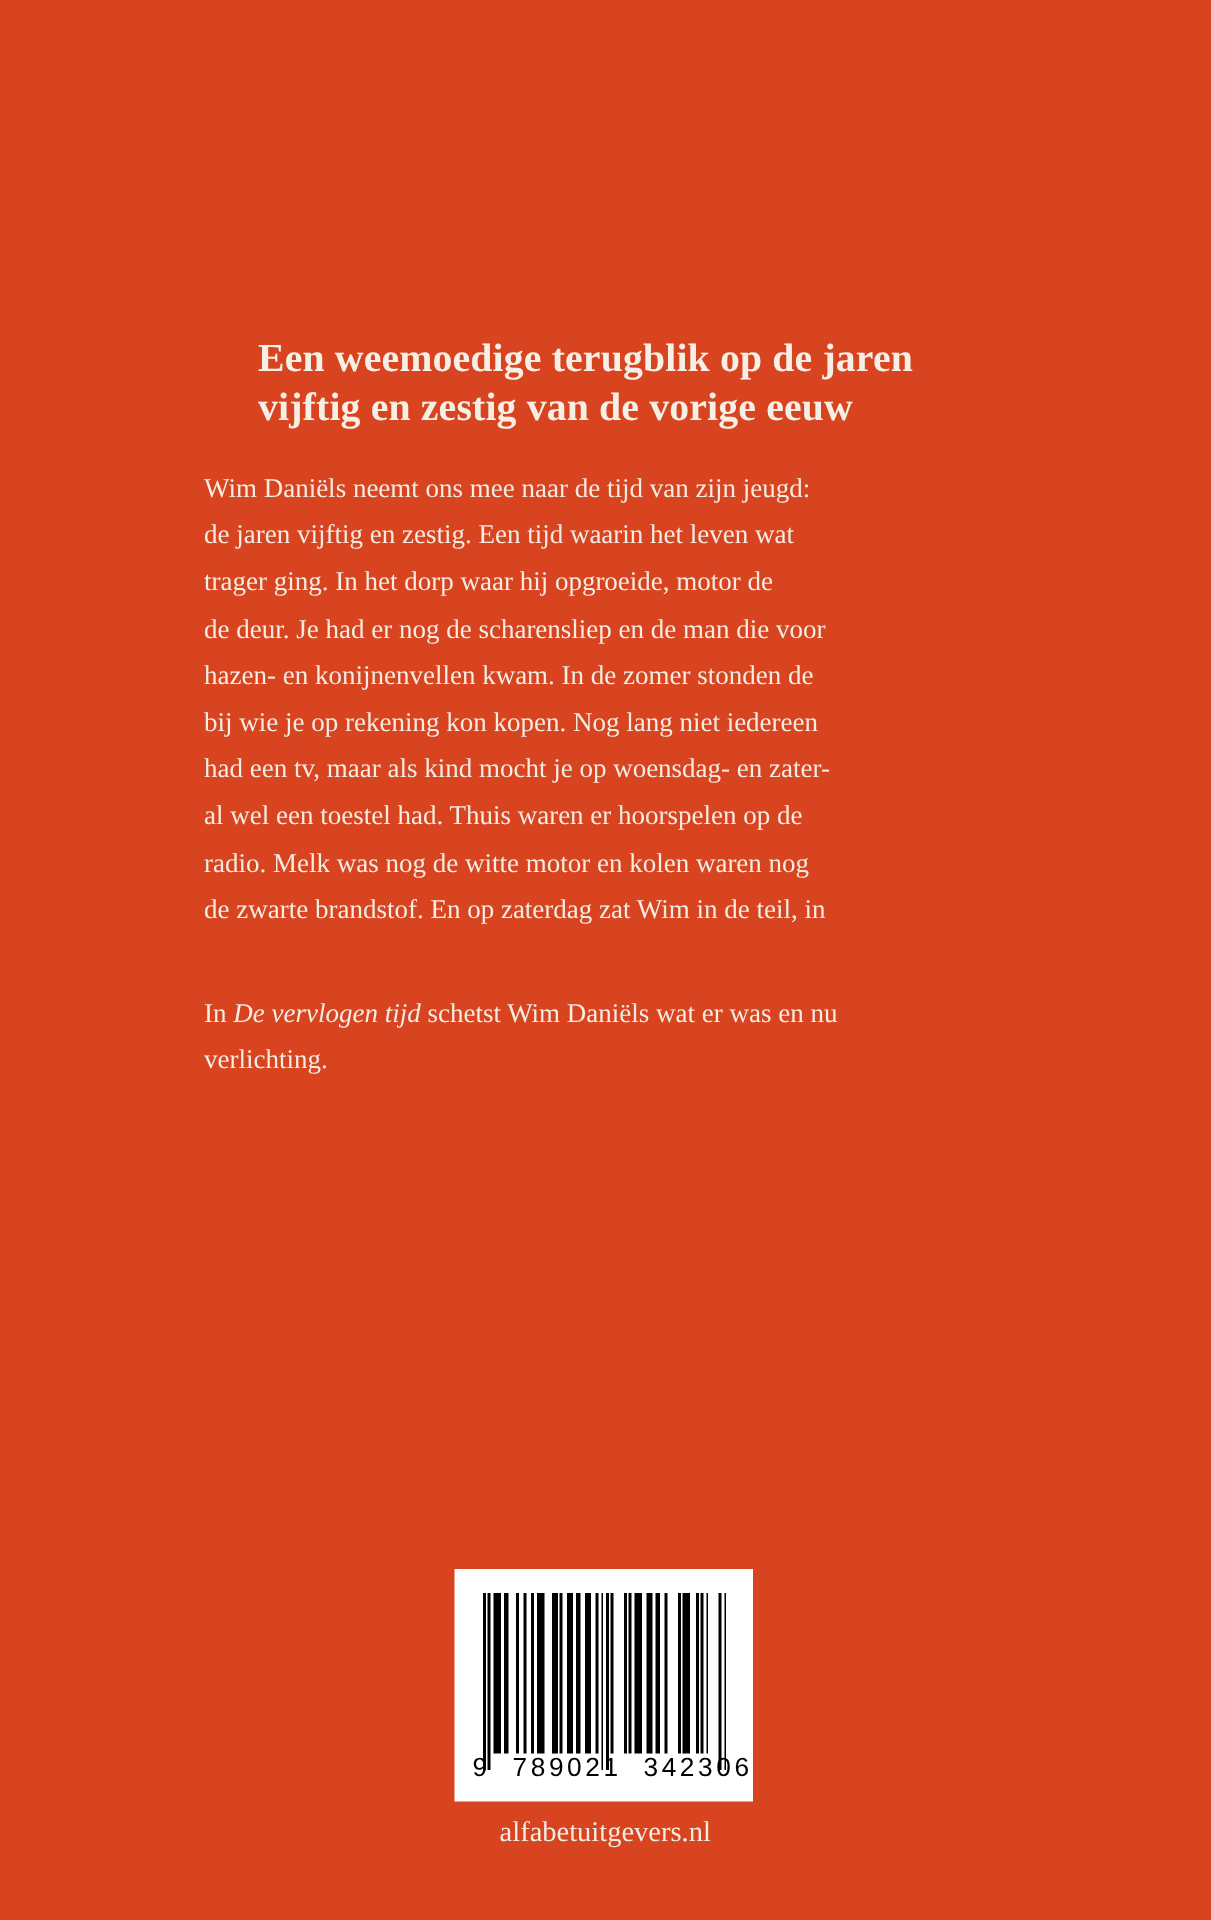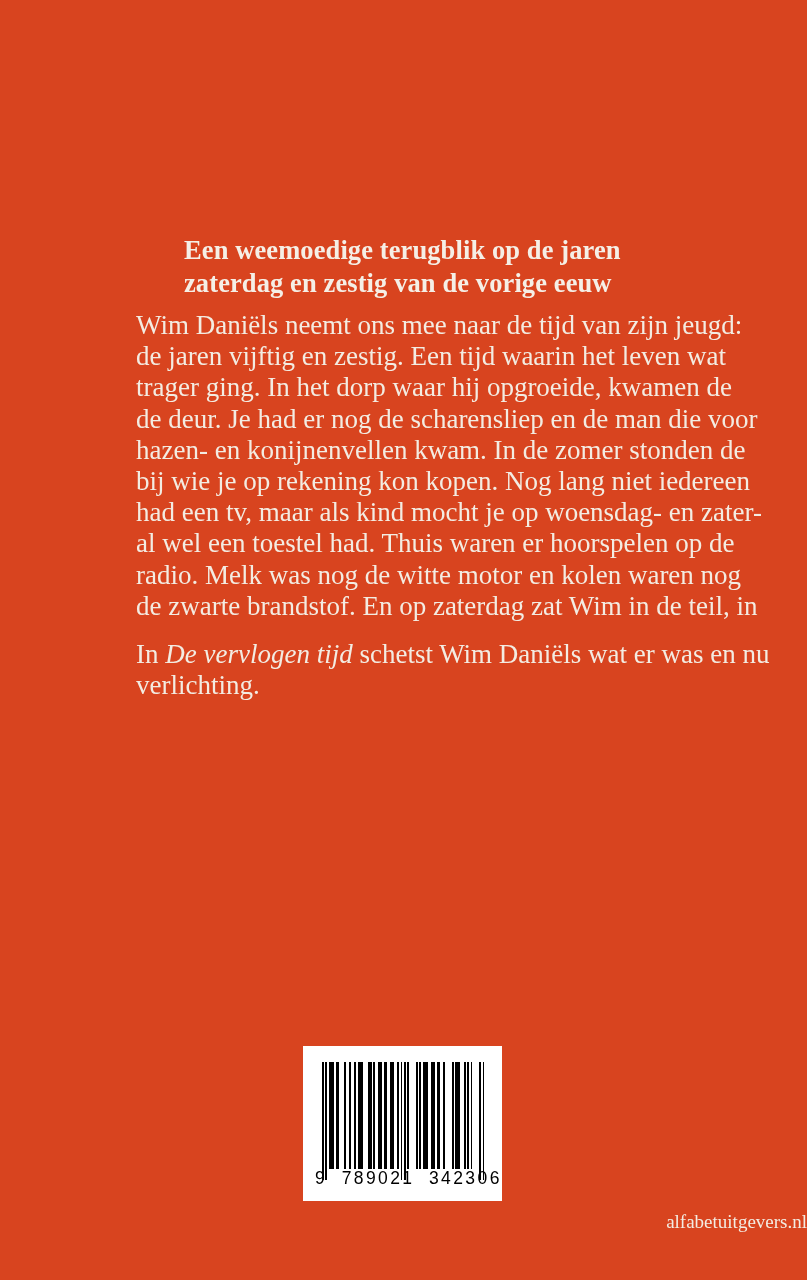--- a/index.html
+++ b/index.html
@@ -19,21 +19,21 @@
     background: #d8441f;
     box-sizing: border-box;
   }
   .content {
     position: absolute;
     left: 136px;
     top: 0;
     width: 536px;
   }
   .headline {
-    margin: 16px;
+    margin: 4px;
     padding: 0;
     position: absolute;
     left: 32px;
     top: 218px;
     width: 504px;
     font-size: 26.5px;
     line-height: 33px;
     font-weight: bold;
     color: #f5efe6;
     letter-spacing: 0.1px;
@@ -44,41 +44,41 @@
   }
   .body-copy {
     position: absolute;
     left: 0;
     top: 310px;
     width: 536px;
   }
   .para {
     margin: 0;
     color: #f3ece2;
-    font-size: 27px;
+    font-size: 18px;
     line-height: 31.2px;
     text-align: justify;
     text-justify: inter-word;
   }
   .para .ln {
     display: block;
     white-space: nowrap;
     text-align: justify;
   }
   .para .ln::after {
     content: "";
     display: inline-block;
     width: 100%;
     height: 0;
   }
   .para .ln.last::after {
     content: none;
   }
   .para + .para {
-    margin-top: 17px;
+    margin-top: 38px;
   }
   .para i, .para em {
     font-style: italic;
   }
   .barcode-panel {
     position: absolute;
     left: 303px;
     top: 1046px;
     width: 199px;
     height: 155px;
@@ -120,44 +120,44 @@
     font-size: 17.5px;
     line-height: 24px;
     letter-spacing: 2.4px;
     white-space: pre;
   }
   .publisher {
     position: absolute;
     left: 0;
     top: 1210px;
     width: 807px;
-    text-align: right;
+    text-align: center;
     color: #f3ece2;
     font-size: 19px;
     line-height: 24px;
   }
 </style>
 </head>
 <body>
 
 <div class="cover">
 
   <div class="content">
 
     <h1 class="headline">
       <span class="hl-line">Een weemoedige terugblik op de jaren</span>
-      <span class="hl-line">zaterdag en zestig van de vorige eeuw</span>
+      <span class="hl-line">vijftig en zestig van de vorige eeuw</span>
     </h1>
 
     <div class="body-copy">
 
       <p class="para">
         <span class="ln">Wim Daniëls neemt ons mee naar de tijd van zijn jeugd:</span>
         <span class="ln">de jaren vijftig en zestig. Een tijd waarin het leven wat</span>
-        <span class="ln">trager ging. In het dorp waar hij opgroeide, kwamen de</span>
+        <span class="ln">trager ging. In het dorp waar hij opgroeide, motor de</span>
         <span class="ln">de deur. Je had er nog de scharensliep en de man die voor</span>
         <span class="ln">hazen- en konijnenvellen kwam. In de zomer stonden de</span>
         <span class="ln">bij wie je op rekening kon kopen. Nog lang niet iedereen</span>
         <span class="ln">had een tv, maar als kind mocht je op woensdag- en zater-</span>
         <span class="ln">al wel een toestel had. Thuis waren er hoorspelen op de</span>
         <span class="ln">radio. Melk was nog de witte motor en kolen waren nog</span>
         <span class="ln">de zwarte brandstof. En op zaterdag zat Wim in de teil, in</span>
       </p>
 
       <p class="para">

